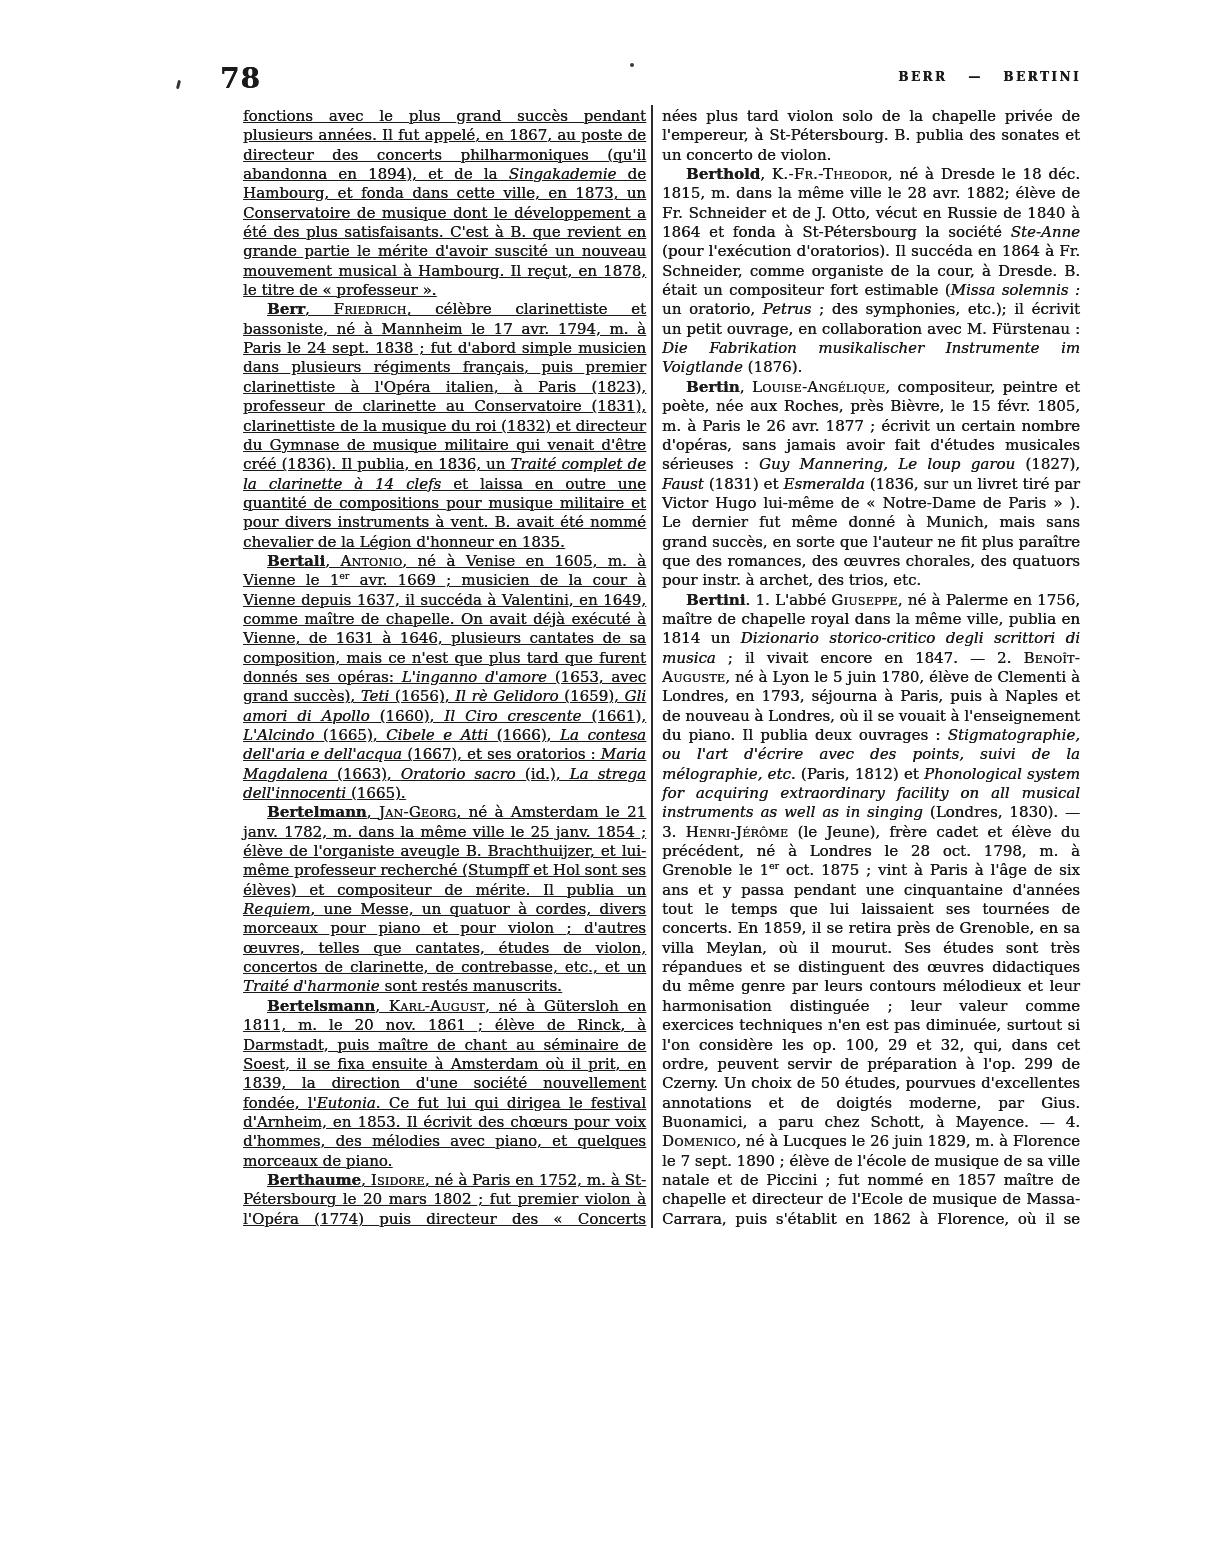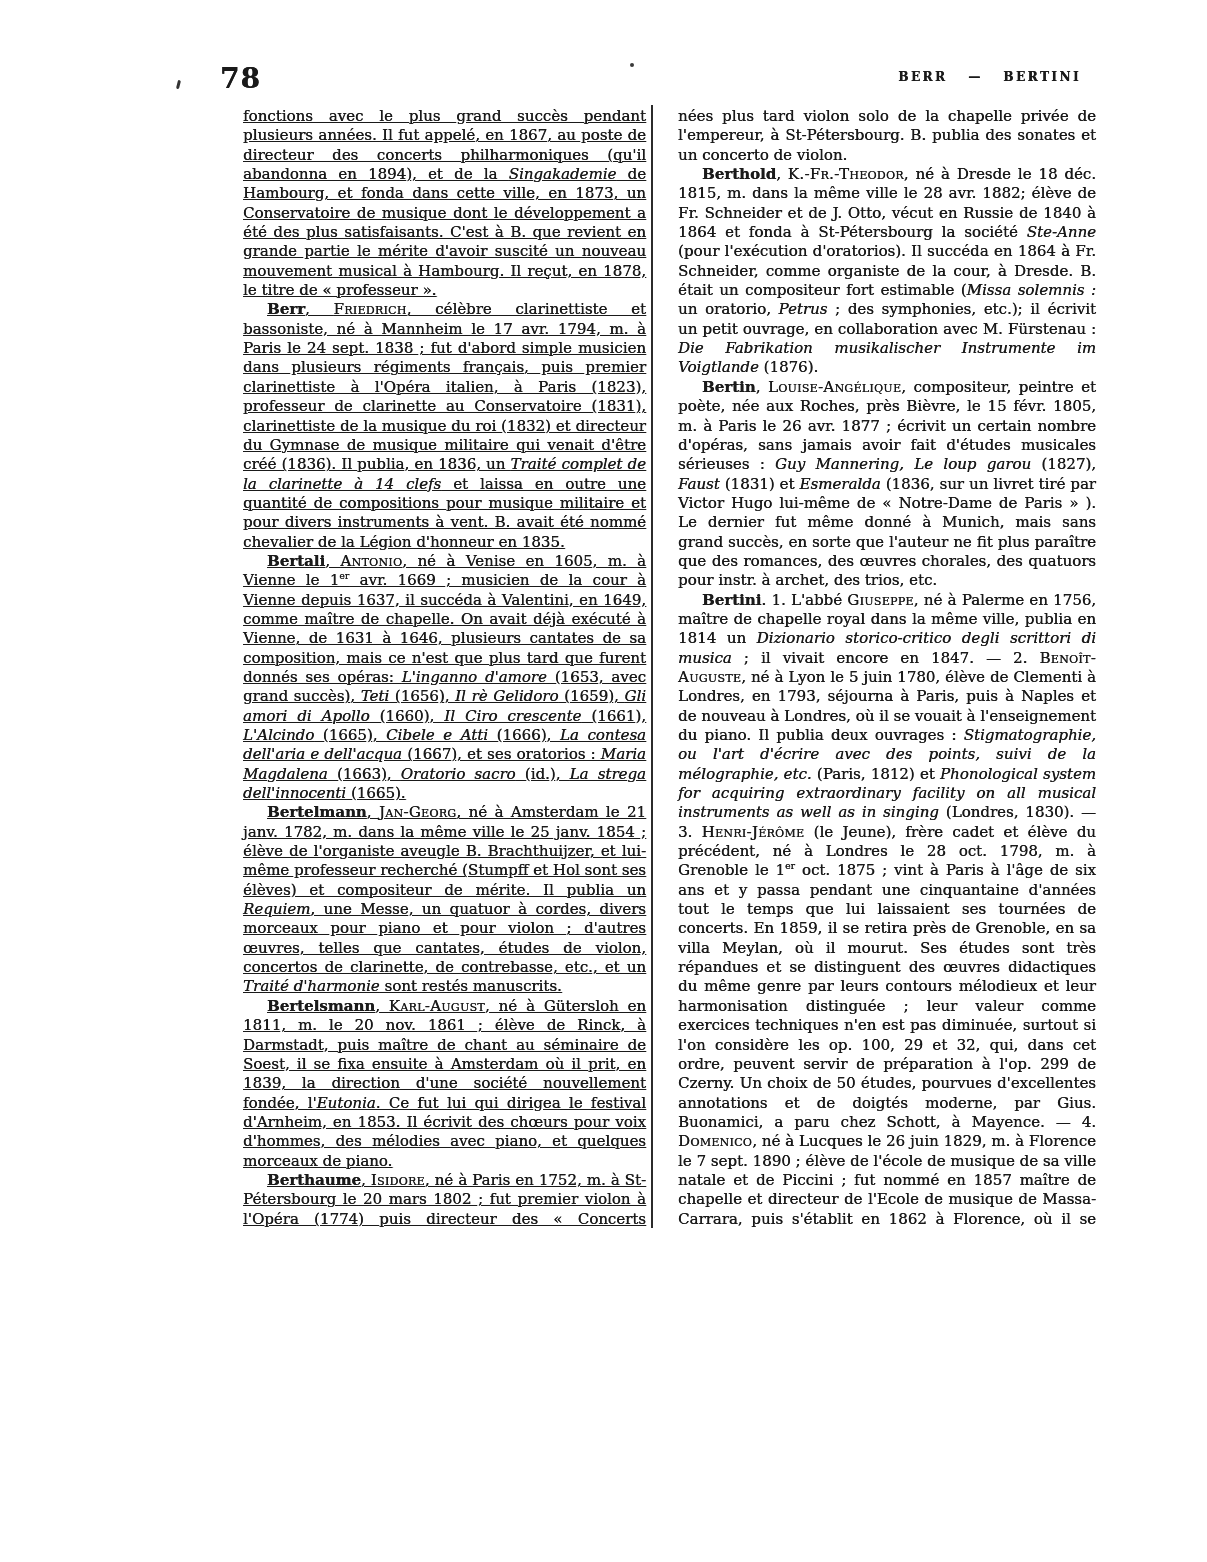--- a/index.html
+++ b/index.html
@@ -15,21 +15,21 @@
     position:absolute;left:243px;top:70px;width:838px;text-align:right;
     font-size:12px;font-weight:700;letter-spacing:2.5px;word-spacing:14px;
     text-shadow:0.3px 0 0 currentColor;
   }
   .col{
     position:absolute;top:107px;text-align:justify;
     font-size:15px;line-height:19.35px;hyphens:auto;-webkit-hyphens:auto;
     text-shadow:0.3px 0 0 currentColor;
   }
   .col-left{left:243px;width:403px;text-decoration:underline;}
-  .col-right{left:662px;width:418px;margin-left:16px;}
+  .col-right{left:662px;width:418px;}
   .col p.entry{margin:0;text-indent:24px;}
   .col p.noindent{text-indent:0;}
   .seg-b{font-weight:700;}
   .seg-i{font-style:italic;}
   .seg-sc{font-variant:small-caps;letter-spacing:0.3px;}
   .seg-sup{vertical-align:super;font-size:0.62em;line-height:0;}
   .divider{
     position:absolute;left:651px;top:105px;width:1.5px;height:1315px;background:#2b2b2b;
   }
   

